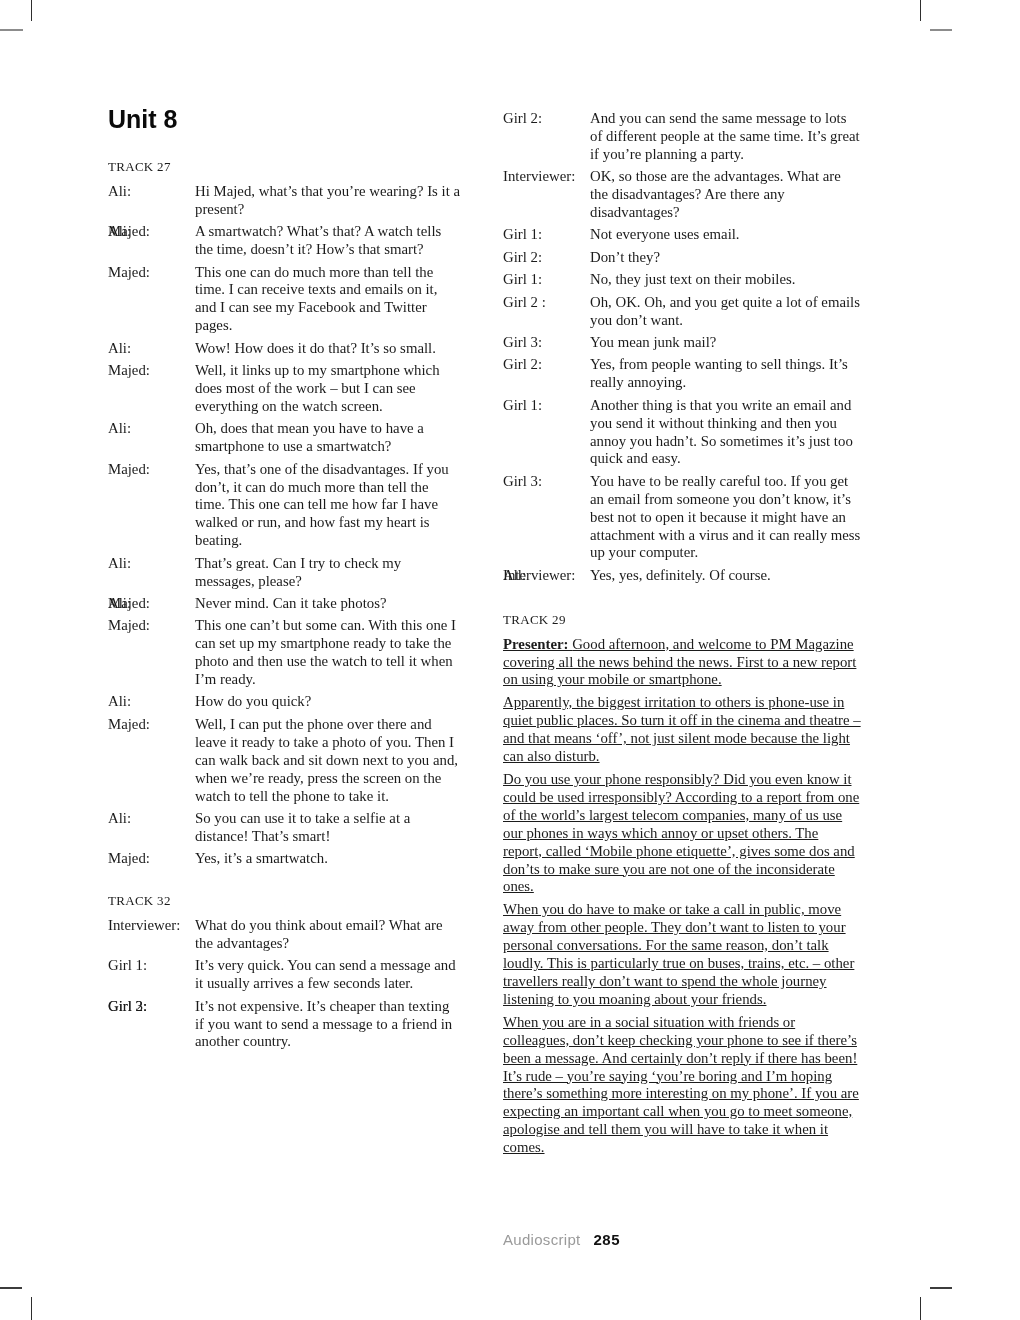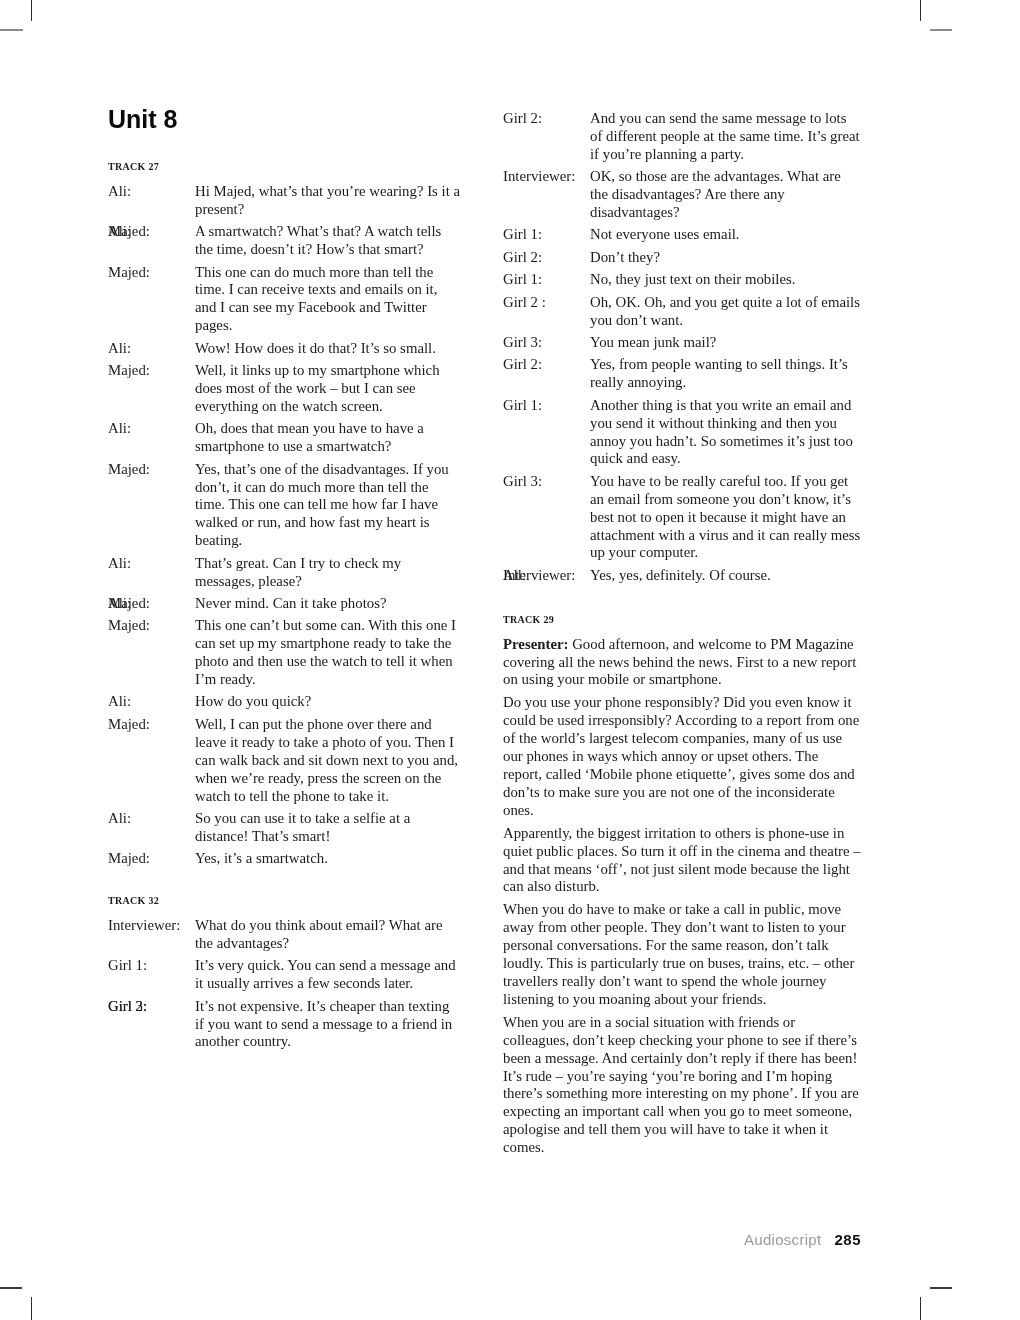--- a/index.html
+++ b/index.html
@@ -23,49 +23,48 @@
 
   .unit-title {
     font-family: "Liberation Sans", sans-serif;
     font-weight: 700;
     font-size: 25px;
     line-height: 26px;
     color: #0a0a0a;
     margin: 0 0 26px 0;
   }
   .track-heading {
-    font-weight: 700;
-    font-size: 10px;
+    font-weight: 400;
+    font-size: 13px;
     letter-spacing: 0.3px;
     margin: 0 0 7px 0;
   }
   .mt28 { margin-top: 24px; }
   .mt29 { margin-top: 26px; }
 
   .entry {
     position: relative;
     padding-left: 87px;
     margin-bottom: 4.5px;
   }
   .entry .speaker {
     position: absolute;
     left: 0;
     top: 0;
     font-weight: 400;
     white-space: nowrap;
   }
-  .para { margin: 0 0 5px 0; }
+  .para { margin: 0 0 5px 0; text-decoration: underline; }
   .para .lead { font-weight: 700; }
 
   .footer {
     position: absolute;
     top: 1232px;
     left: 503px;
     width: 358px;
-    text-align: right;
     font-family: "Liberation Sans", sans-serif;
     font-size: 15px;
     line-height: 16px;
   }
   .footer-label { color: #9a9a9a; letter-spacing: 0.3px; }
   .footer-page  { color: #111111; font-weight: 700; margin-left: 13px; letter-spacing: 0.5px; }
 
   .crop { position: absolute; background: #2e2e2e; }
   .crop.gray { background: #8c8c8c; }
   .crop.dark { background: #3c3c3c; }
@@ -134,22 +133,22 @@
       <div class="entry"><span class="speaker">Girl 2:</span><span>Yes, from people wanting to sell things. It’s really annoying.</span></div>
       <div class="entry"><span class="speaker">Girl 1:</span><span>Another thing is that you write an email and you send it without thinking and then you annoy you hadn’t. So sometimes it’s just too quick and easy.</span></div>
       <div class="entry"><span class="speaker">Girl 3:</span><span>You have to be really careful too. If you get an email from someone you don’t know, it’s best not to open it because it might have an attachment with a virus and it can really mess up your computer.</span></div>
       <div class="entry"><span class="speaker">Interviewer:</span></div>
       <div class="entry"><span class="speaker">All:</span><span>Yes, yes, definitely. Of course.</span></div>
     </div>
 
   <div class="track-heading mt29">TRACK 29</div>
   <div>
       <p class="para"><span class="lead">Presenter: </span>Good afternoon, and welcome to PM Magazine covering all the news behind the news. First to a new report on using your mobile or smartphone.</p>
+      <p class="para">Apparently, the biggest irritation to others is phone-use in quiet public places. So turn it off in the cinema and theatre – and that means ‘off’, not just silent mode because the light can also disturb.</p>
       <p class="para">Do you use your phone responsibly? Did you even know it could be used irresponsibly? According to a report from one of the world’s largest telecom companies, many of us use our phones in ways which annoy or upset others. The report, called ‘Mobile phone etiquette’, gives some dos and don’ts to make sure you are not one of the inconsiderate ones.</p>
-      <p class="para">Apparently, the biggest irritation to others is phone-use in quiet public places. So turn it off in the cinema and theatre – and that means ‘off’, not just silent mode because the light can also disturb.</p>
       <p class="para">When you do have to make or take a call in public, move away from other people. They don’t want to listen to your personal conversations. For the same reason, don’t talk loudly. This is particularly true on buses, trains, etc. – other travellers really don’t want to spend the whole journey listening to you moaning about your friends.</p>
       <p class="para">When you are in a social situation with friends or colleagues, don’t keep checking your phone to see if there’s been a message. And certainly don’t reply if there has been! It’s rude – you’re saying ‘you’re boring and I’m hoping there’s something more interesting on my phone’. If you are expecting an important call when you go to meet someone, apologise and tell them you will have to take it when it comes.</p>
     </div>
 </div>
 
 <div class="footer">
   <span class="footer-label">Audioscript</span><span class="footer-page">285</span>
 </div>
 
 </body></html>

